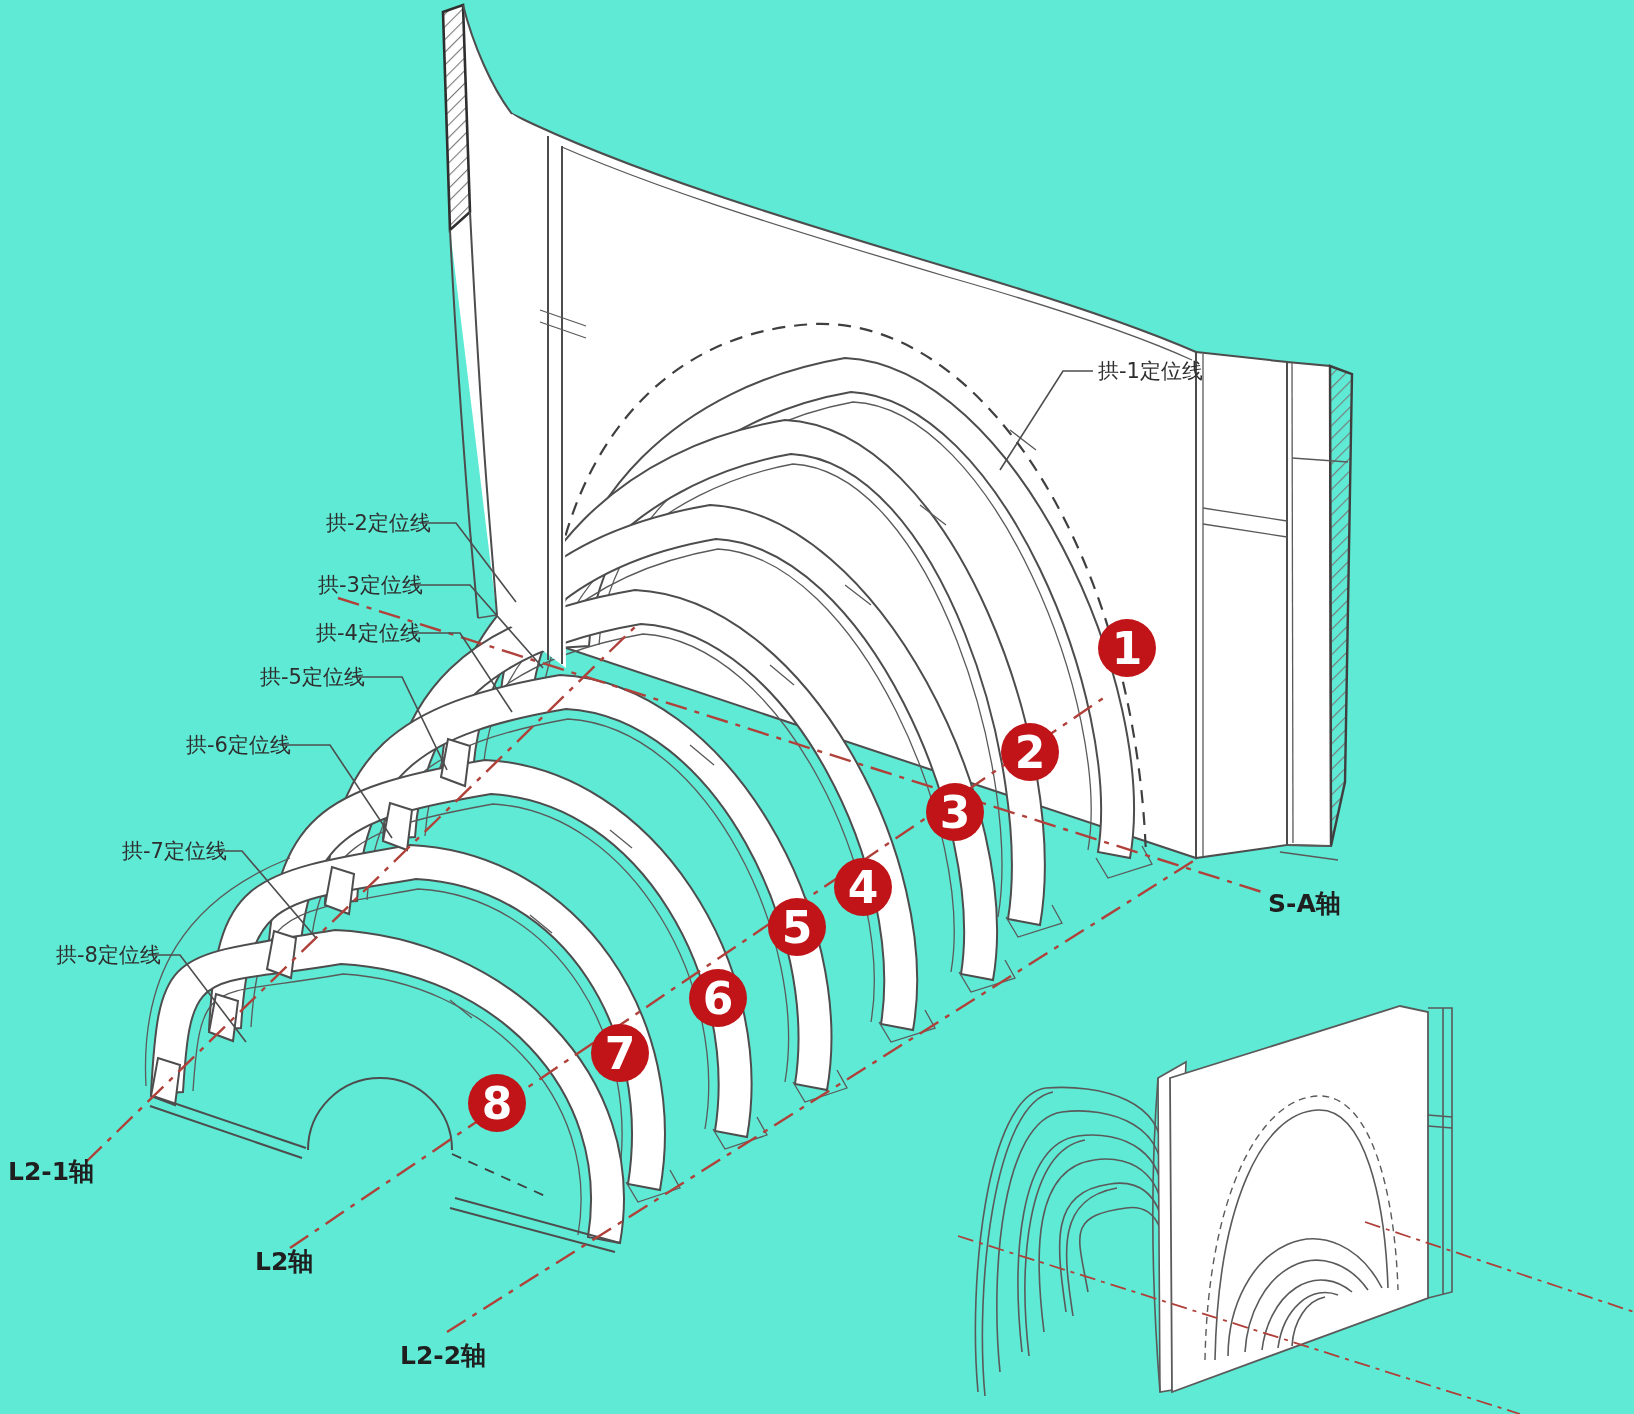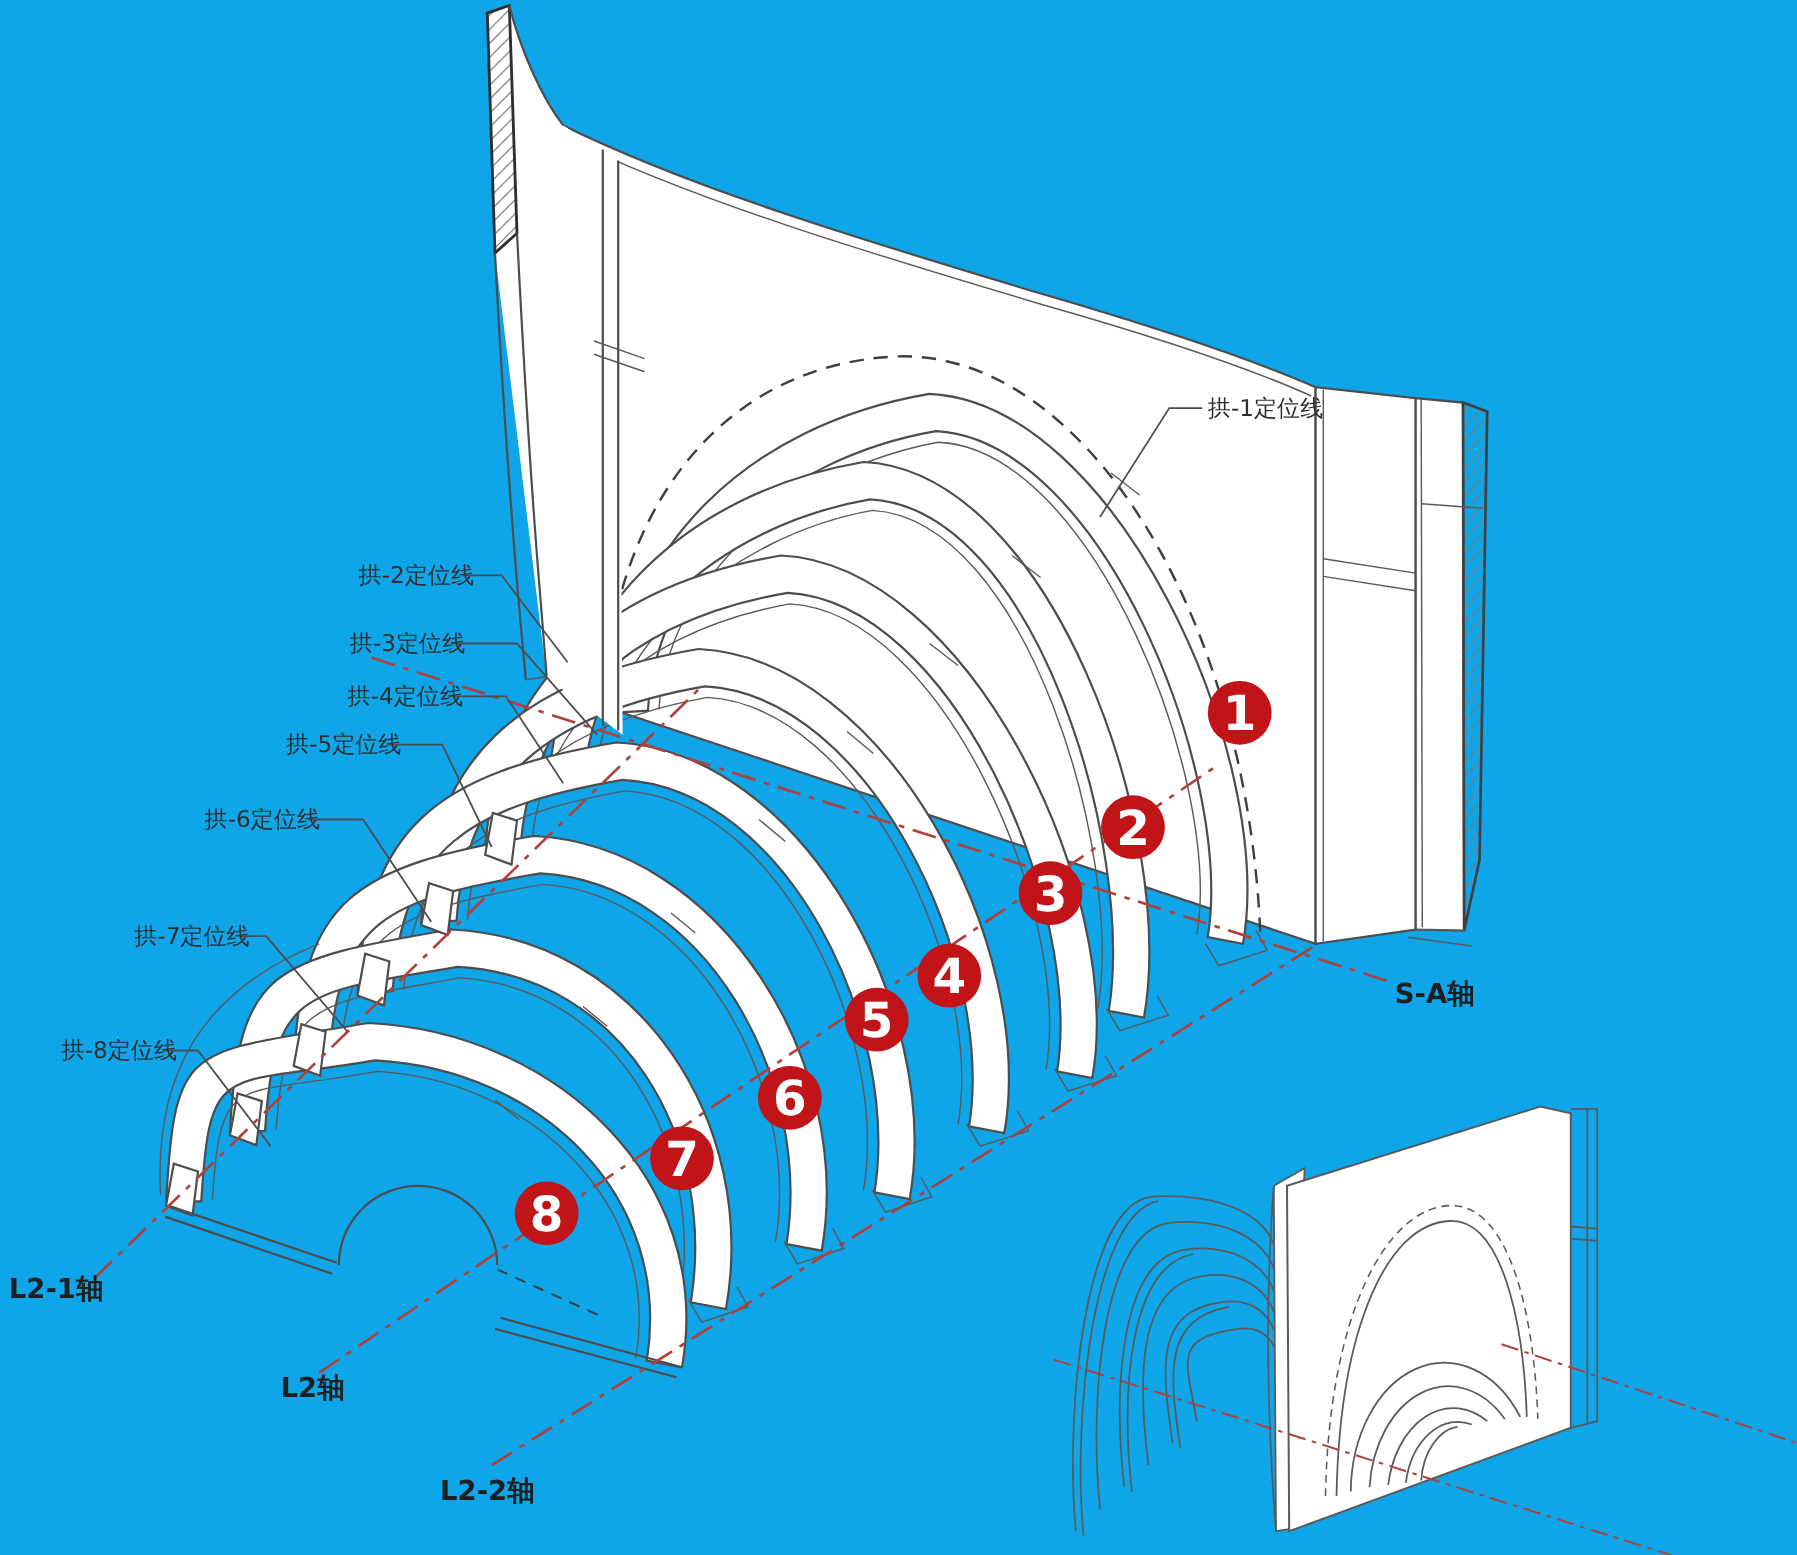--- a/index.html
+++ b/index.html
@@ -1,17 +1,17 @@
 <!DOCTYPE html>
 <html><head>
 <meta charset="utf-8">
 <style>
   html,body{margin:0;padding:0;background:#ffffff;}
   body{font-family:"DejaVu Sans","Liberation Sans",sans-serif;}
-  .stage{position:relative;width:1634px;height:1414px;background:#0ea5e9;overflow:hidden;}
+  .stage{position:relative;width:1634px;height:1414px;background:#5eead4;overflow:hidden;}
   .stage svg{position:absolute;left:0;top:0;}
   .drawline{stroke:#4d4d4d;fill:none;stroke-width:2;}
   .thin{stroke:#5a5a5a;fill:none;stroke-width:1.3;}
   .band{fill:#ffffff;stroke:#4d4d4d;stroke-width:2;}
   .dashedarc{stroke:#3f3f3f;fill:none;stroke-width:2.2;stroke-dasharray:13 9;}
   .blackdash{stroke:#3f3f3f;fill:none;stroke-width:1.8;stroke-dasharray:10 8;}
   .axisline{stroke:#b0403a;fill:none;stroke-width:2.4;stroke-dasharray:22 8 5 8;}
   .leader{stroke:#4d4d4d;fill:none;stroke-width:1.6;}
   .lbl{fill:#2e2e2e;font-size:21px;}
   .axlbl{fill:#1f1f1f;font-size:25px;font-weight:600;}

